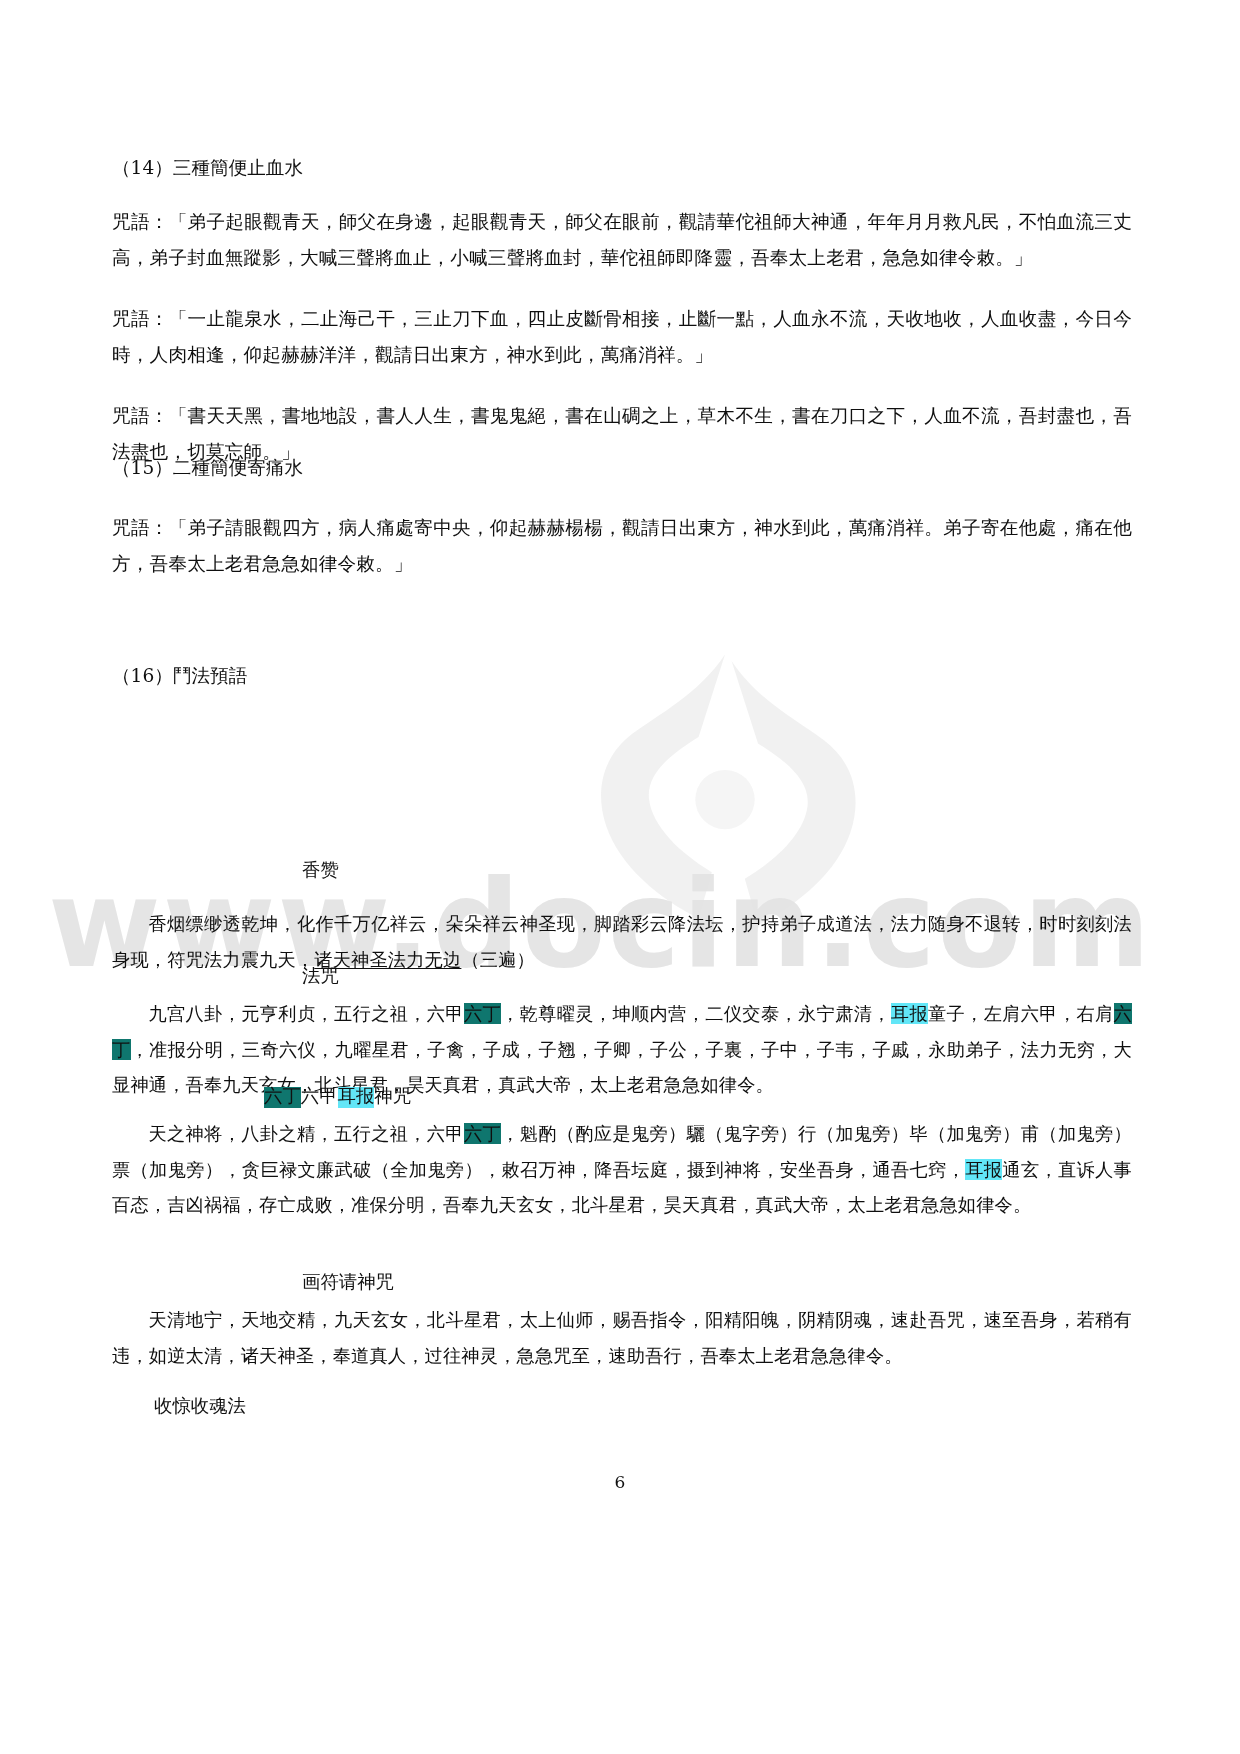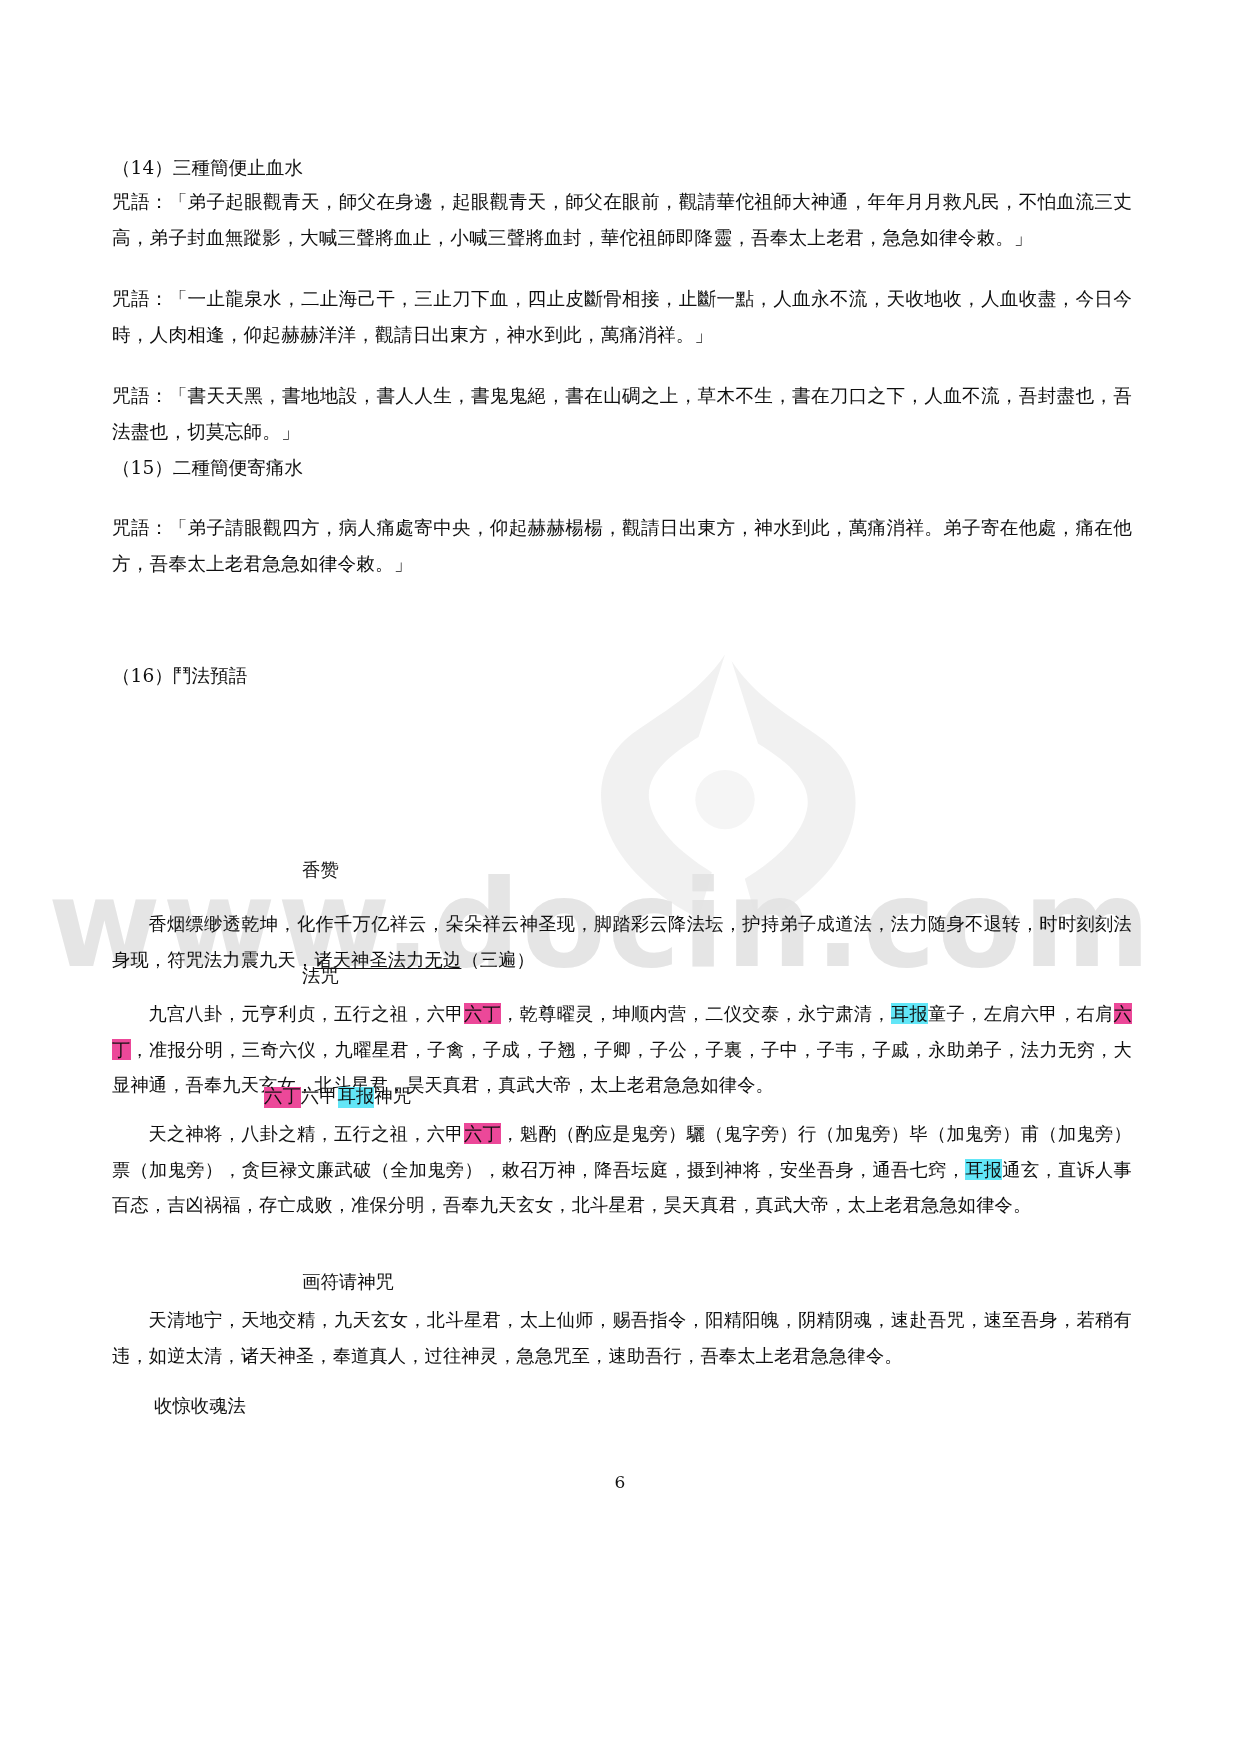--- a/index.html
+++ b/index.html
@@ -82,21 +82,21 @@
     font-size: 18.6px;
     line-height: 32px;
     color: #0f0f0f;
   }
   .indent2 { text-indent: 2em; }
   .ctr-head {
     font-family: Liberation Mono, monospace;
     font-size: 18.4px;
     line-height: 32px;
   }
-  .hl-yellow  { background: #ec4899; }
+  .hl-yellow  { background: #0f766e; }
   .hl-cyan    { background: #62e6f7; }
   .underline  { text-decoration: underline; text-underline-offset: 2px; }
 
   .pagenum {
     position: absolute;
     left: 0;
     top: 1472px;
     width: 1240px;
     text-align: center;
     font-family: "DejaVu Serif", serif;
@@ -117,21 +117,21 @@
       <path d="M52 10 C60 22 72 28 80 34 C88 40 92 50 88 62 C84 74 72 84 60 90 L56 76 C66 70 74 62 75 54 C76 46 68 40 60 35 Z" fill="#e6e6e6"></path>
       <circle cx="50" cy="52" r="9" fill="#ededed"></circle>
     </svg>
     <div class="wm-text">www.docin.com</div>
   </div>
 
   <div class="content">
 
     <div class="blk" style="top:152px;">
       <div class="heading">（14）三種簡便止血水</div>
-      <div class="trad" style="margin-top:0;">咒語：「弟子起眼觀青天，師父在身邊，起眼觀青天，師父在眼前，觀請華佗祖師大神通，年年月月救凡民，不怕血流三丈高，弟子封血無蹤影，大喊三聲將血止，小喊三聲將血封，華佗祖師即降靈，吾奉太上老君，急急如律令敕。」</div>
+      <div class="trad" style="margin-top:20px;">咒語：「弟子起眼觀青天，師父在身邊，起眼觀青天，師父在眼前，觀請華佗祖師大神通，年年月月救凡民，不怕血流三丈高，弟子封血無蹤影，大喊三聲將血止，小喊三聲將血封，華佗祖師即降靈，吾奉太上老君，急急如律令敕。」</div>
       <div class="trad" style="margin-top:26px;">咒語：「一止龍泉水，二止海己干，三止刀下血，四止皮斷骨相接，止斷一點，人血永不流，天收地收，人血收盡，今日今時，人肉相逢，仰起赫赫洋洋，觀請日出東方，神水到此，萬痛消祥。」</div>
       <div class="trad" style="margin-top:26px;">咒語：「書天天黑，書地地設，書人人生，書鬼鬼絕，書在山碉之上，草木不生，書在刀口之下，人血不流，吾封盡也，吾法盡也，切莫忘師。」</div>
     </div>
 
     <div class="blk" style="top:452px;">
       <div class="heading">（15）二種簡便寄痛水</div>
       <div class="trad" style="margin-top:26px;">咒語：「弟子請眼觀四方，病人痛處寄中央，仰起赫赫楊楊，觀請日出東方，神水到此，萬痛消祥。弟子寄在他處，痛在他方，吾奉太上老君急急如律令敕。」</div>
     </div>
 
     <div class="blk" style="top:660px;">

